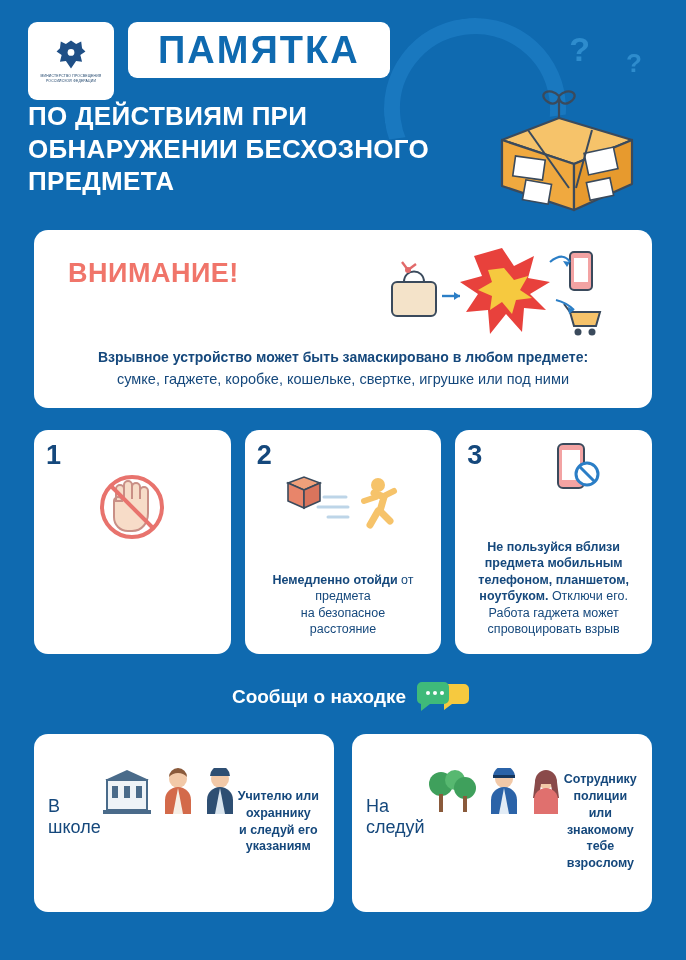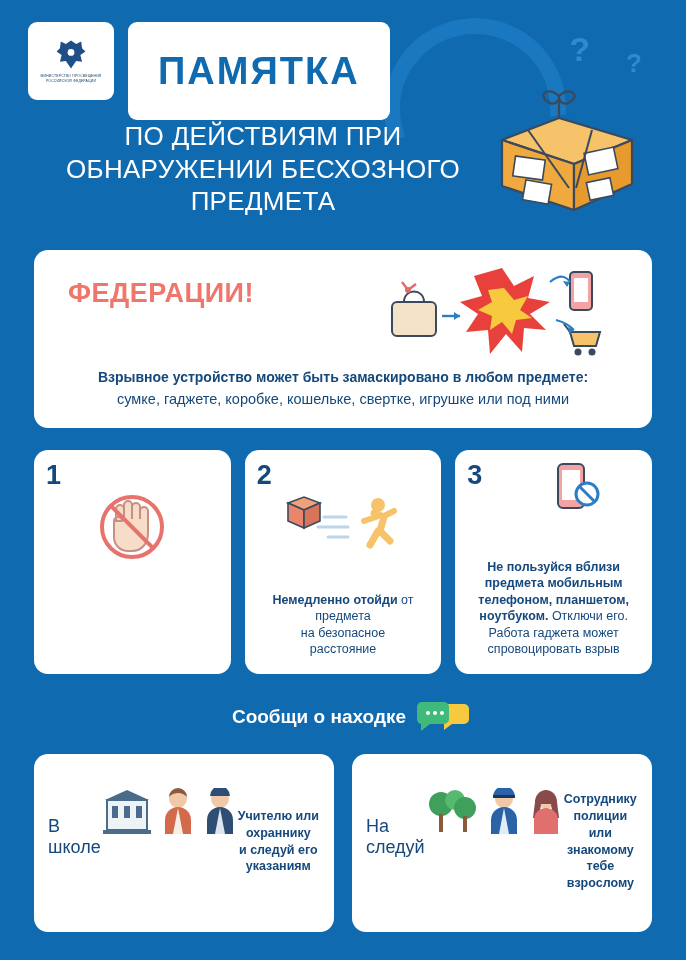--- a/index.html
+++ b/index.html
@@ -74,39 +74,38 @@
     line-height: 1.5;
     letter-spacing: .2px;
     margin-top: 2px;
   }
   .pamyatka-box {
     background: #ffffff;
     border-radius: 9px;
     padding: 0 30px;
     display: flex;
     align-items: center;
-    height: 98px;
+    height: 56px;
     box-sizing: border-box;
   }
   .pamyatka-box .title {
     color: #0f6ab0;
     font-size: 38px;
     font-weight: bold;
     letter-spacing: 2px;
     line-height: 1;
   }
   .subtitle {
     color: #ffffff;
     font-size: 26px;
-    font-weight: normal;
+    font-weight: bold;
     line-height: 1.25;
     padding: 0 0 0 28px;
     max-width: 470px;
     letter-spacing: .3px;
-    text-align: center;
   }
 
   
   .parcel {
     position: absolute;
     right: 42px;
     top: 88px;
     width: 180px;
     height: 130px;
   }
@@ -276,21 +275,21 @@
         <div class="emblem-caption">МИНИСТЕРСТВО ПРОСВЕЩЕНИЯ РОССИЙСКОЙ ФЕДЕРАЦИИ</div>
       </div>
       <div class="pamyatka-box">
         <div class="title">ПАМЯТКА</div>
       </div>
     </div>
     <div class="subtitle">ПО ДЕЙСТВИЯМ ПРИ ОБНАРУЖЕНИИ БЕСХОЗНОГО ПРЕДМЕТА</div>
   </div>
 
   <div class="card attention-card">
-    <div class="attention-title">ФЕДЕРАЦИИ!</div>
+    <div class="attention-title">ВНИМАНИЕ!</div>
 
     <svg class="attention-illo" viewBox="0 0 250 105">
 
       <g>
         <rect x="18" y="42" width="44" height="34" rx="5" fill="#f4e3c9" stroke="#3a4a5c" stroke-width="2"></rect>
         <path d="M30 42 C30 28 50 28 50 42" fill="none" stroke="#3a4a5c" stroke-width="2"></path>
         <path d="M34 30 l-6 -8 M34 30 l8 -6" stroke="#e26a6a" stroke-width="2.4" fill="none"></path>
         <circle cx="34" cy="30" r="3" fill="#e26a6a"></circle>
       </g>
 

